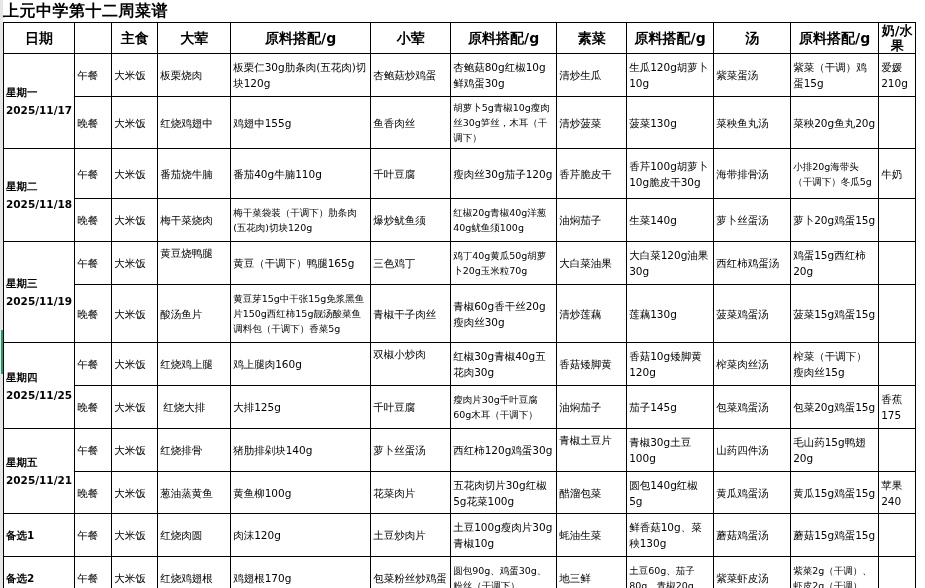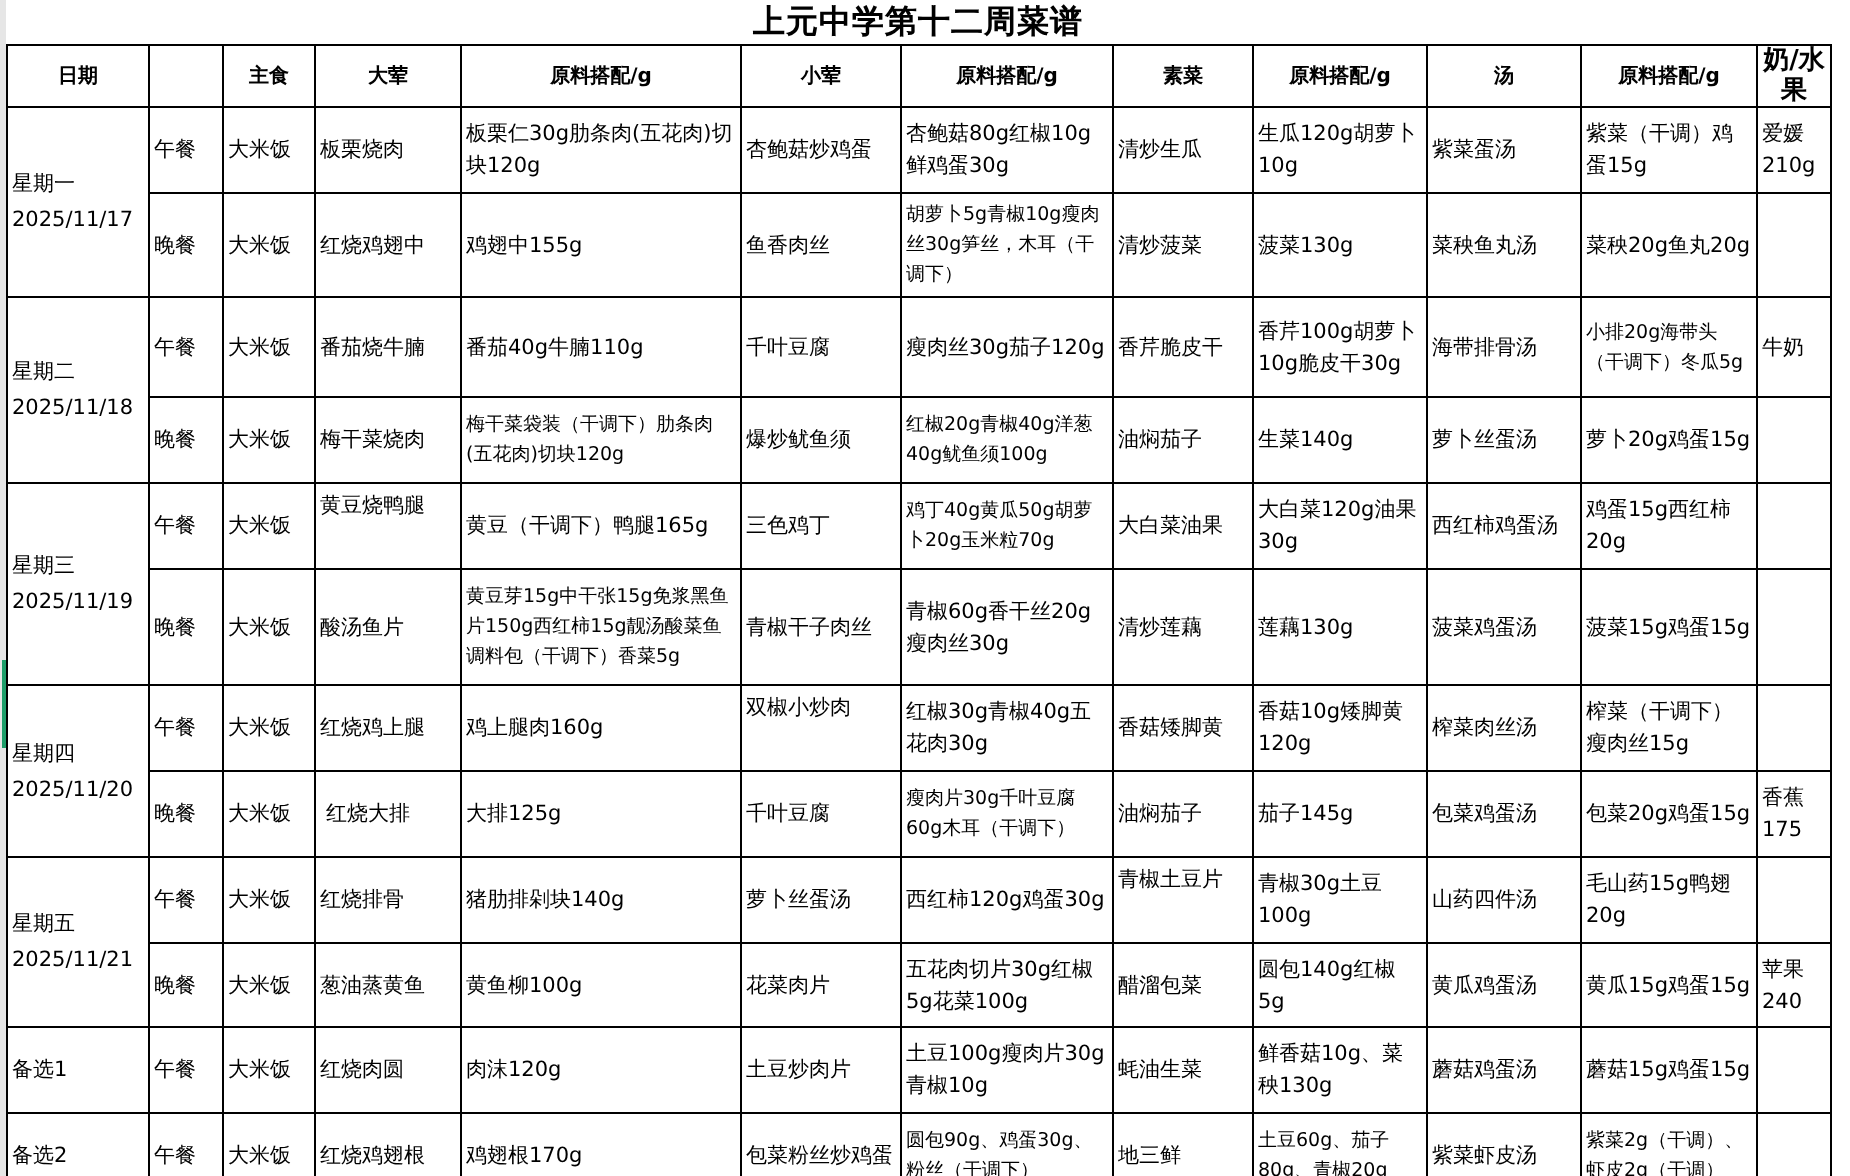--- a/index.html
+++ b/index.html
@@ -1,28 +1,28 @@
 <!DOCTYPE html>
 <html><head>
 <meta charset="utf-8">
 <style>
   html, body { margin: 0; padding: 0; background: #ffffff; }
   body { width: 925px; height: 588px; position: relative; overflow: hidden;
          font-family: "DejaVu Sans", "Liberation Sans", sans-serif; color: #000; }
   .left-gutter { position: absolute; left: 0; top: 0; width: 3px; height: 588px; background: #e6e6e6; }
   .sel-marker { position: absolute; left: 1px; top: 330px; width: 2px; height: 44px; background: #1e9e6a; }
-  .title { position: absolute; left: 3px; top: 0; width: 912px; height: 22px; text-align: center;
+  .title { position: absolute; left: 3px; top: 0; width: 912px; height: 22px; text-align: left;
            font-weight: bold; font-size: 16px; line-height: 22px; letter-spacing: 0.5px; }
   table.menu { position: absolute; left: 3px; top: 22px; border-collapse: collapse; table-layout: fixed; }
   table.menu td, table.menu th { border: 1px solid #000; padding: 0 2px; font-size: 10.5px; line-height: 16px;
            overflow: hidden; vertical-align: middle; text-align: left; }
-  table.menu th { font-weight: bold; font-size: 10px; text-align: center; height: 17px; line-height: 15px; }
+  table.menu th { font-weight: bold; font-size: 14px; text-align: center; height: 17px; line-height: 15px; }
   .c { text-align: center; }
   .sm { font-size: 9.5px !important; line-height: 15px !important; }
-  .date-cell { text-align: center; font-weight: normal; font-size: 10.5px; line-height: 18px !important; }
+  .date-cell { text-align: center; font-weight: bold; font-size: 10.5px; line-height: 18px !important; }
 </style>
 </head>
 <body>
 
 <div class="left-gutter"></div>
 <div class="sel-marker"></div>
 
 <div class="title">上元中学第十二周菜谱</div>
 
 <table class="menu">
@@ -136,21 +136,21 @@
       <td>青椒干子肉丝</td>
       <td>青椒60g香干丝20g瘦肉丝30g</td>
       <td>清炒莲藕</td>
       <td>莲藕130g</td>
       <td>菠菜鸡蛋汤</td>
       <td>菠菜15g鸡蛋15g</td>
       <td></td>
     </tr>
 
     <tr style="height:43px">
-      <td rowspan="2" class="date-cell"><span>星期四</span><br><span>2025/11/20</span></td>
+      <td rowspan="2" class="date-cell"><span>星期四</span><br><span>2025/11/25</span></td>
       <td class="c">午餐</td>
       <td>大米饭</td>
       <td>红烧鸡上腿</td>
       <td>鸡上腿肉160g</td>
       <td style="vertical-align:top;padding-top:3px">双椒小炒肉</td>
       <td>红椒30g青椒40g五花肉30g</td>
       <td>香菇矮脚黄</td>
       <td>香菇10g矮脚黄120g</td>
       <td>榨菜肉丝汤</td>
       <td>榨菜（干调下）瘦肉丝15g</td>

